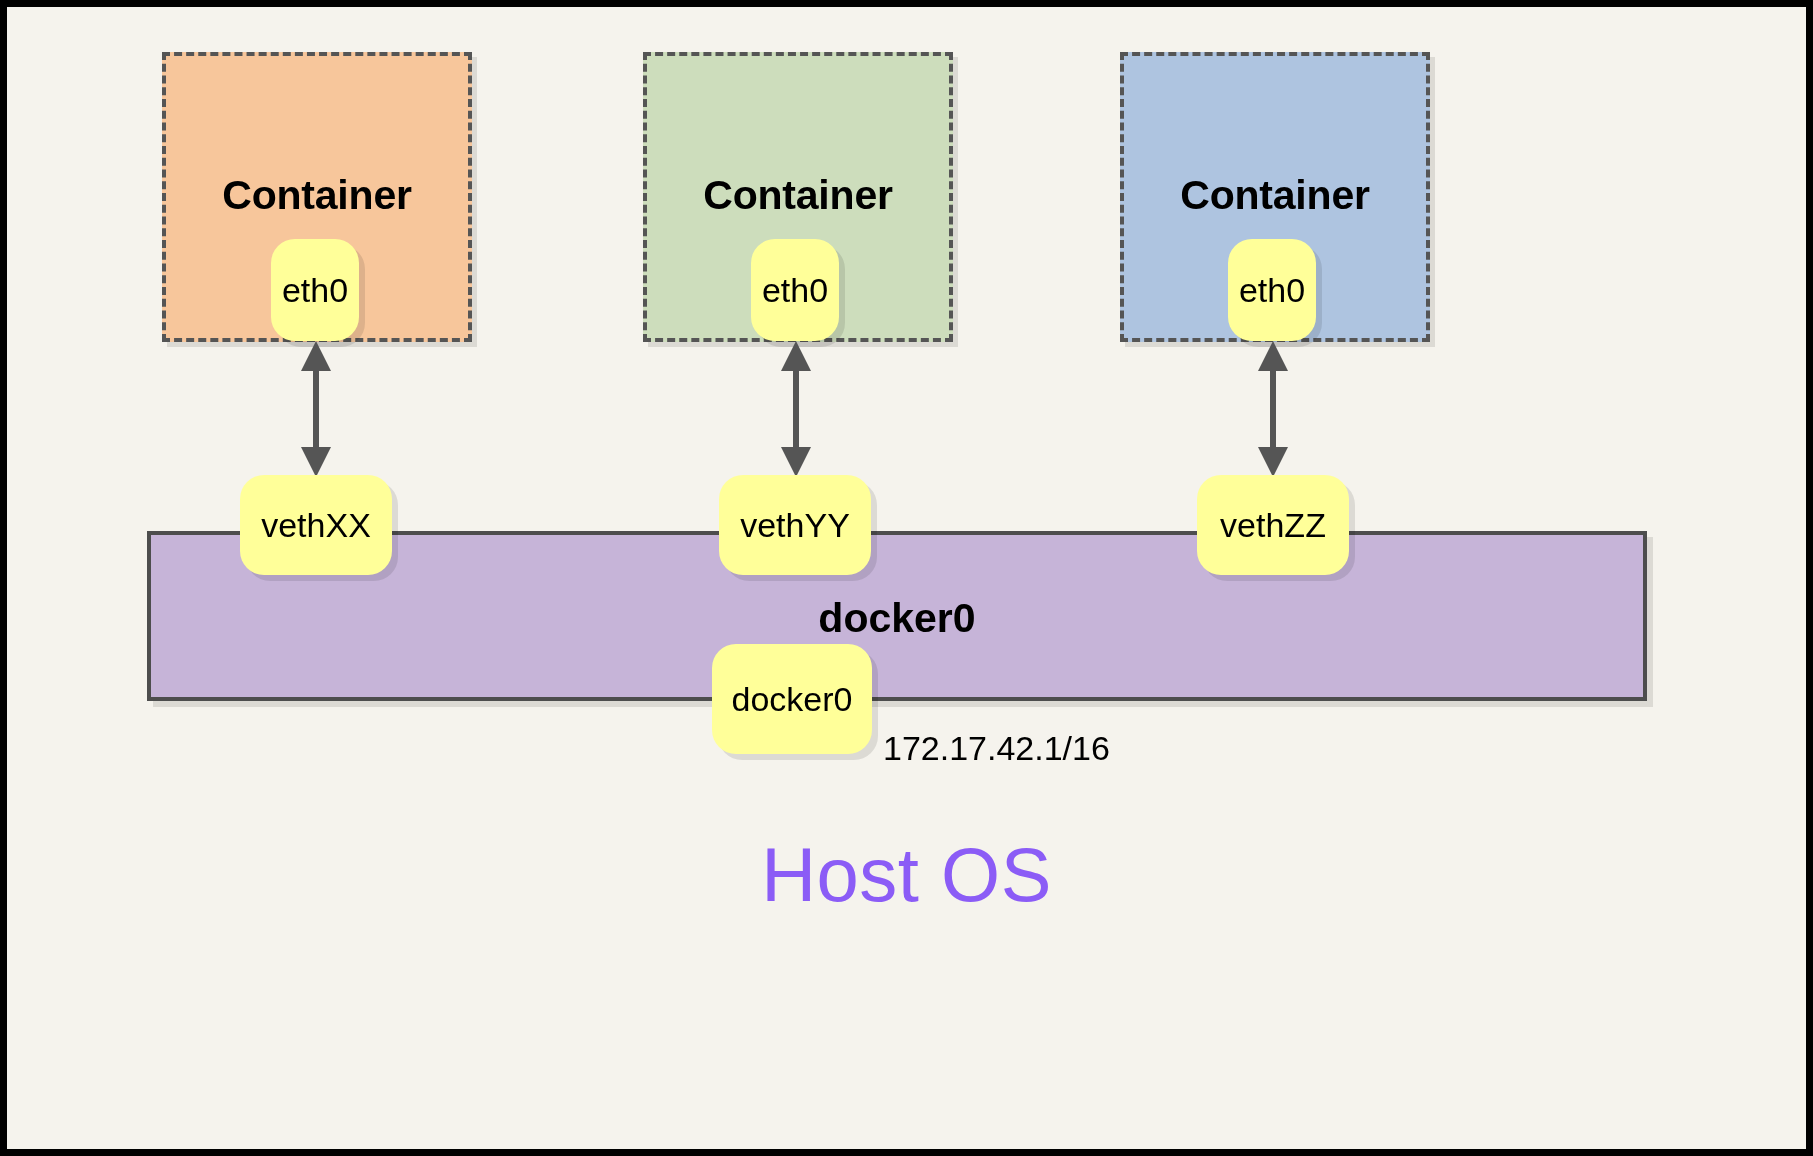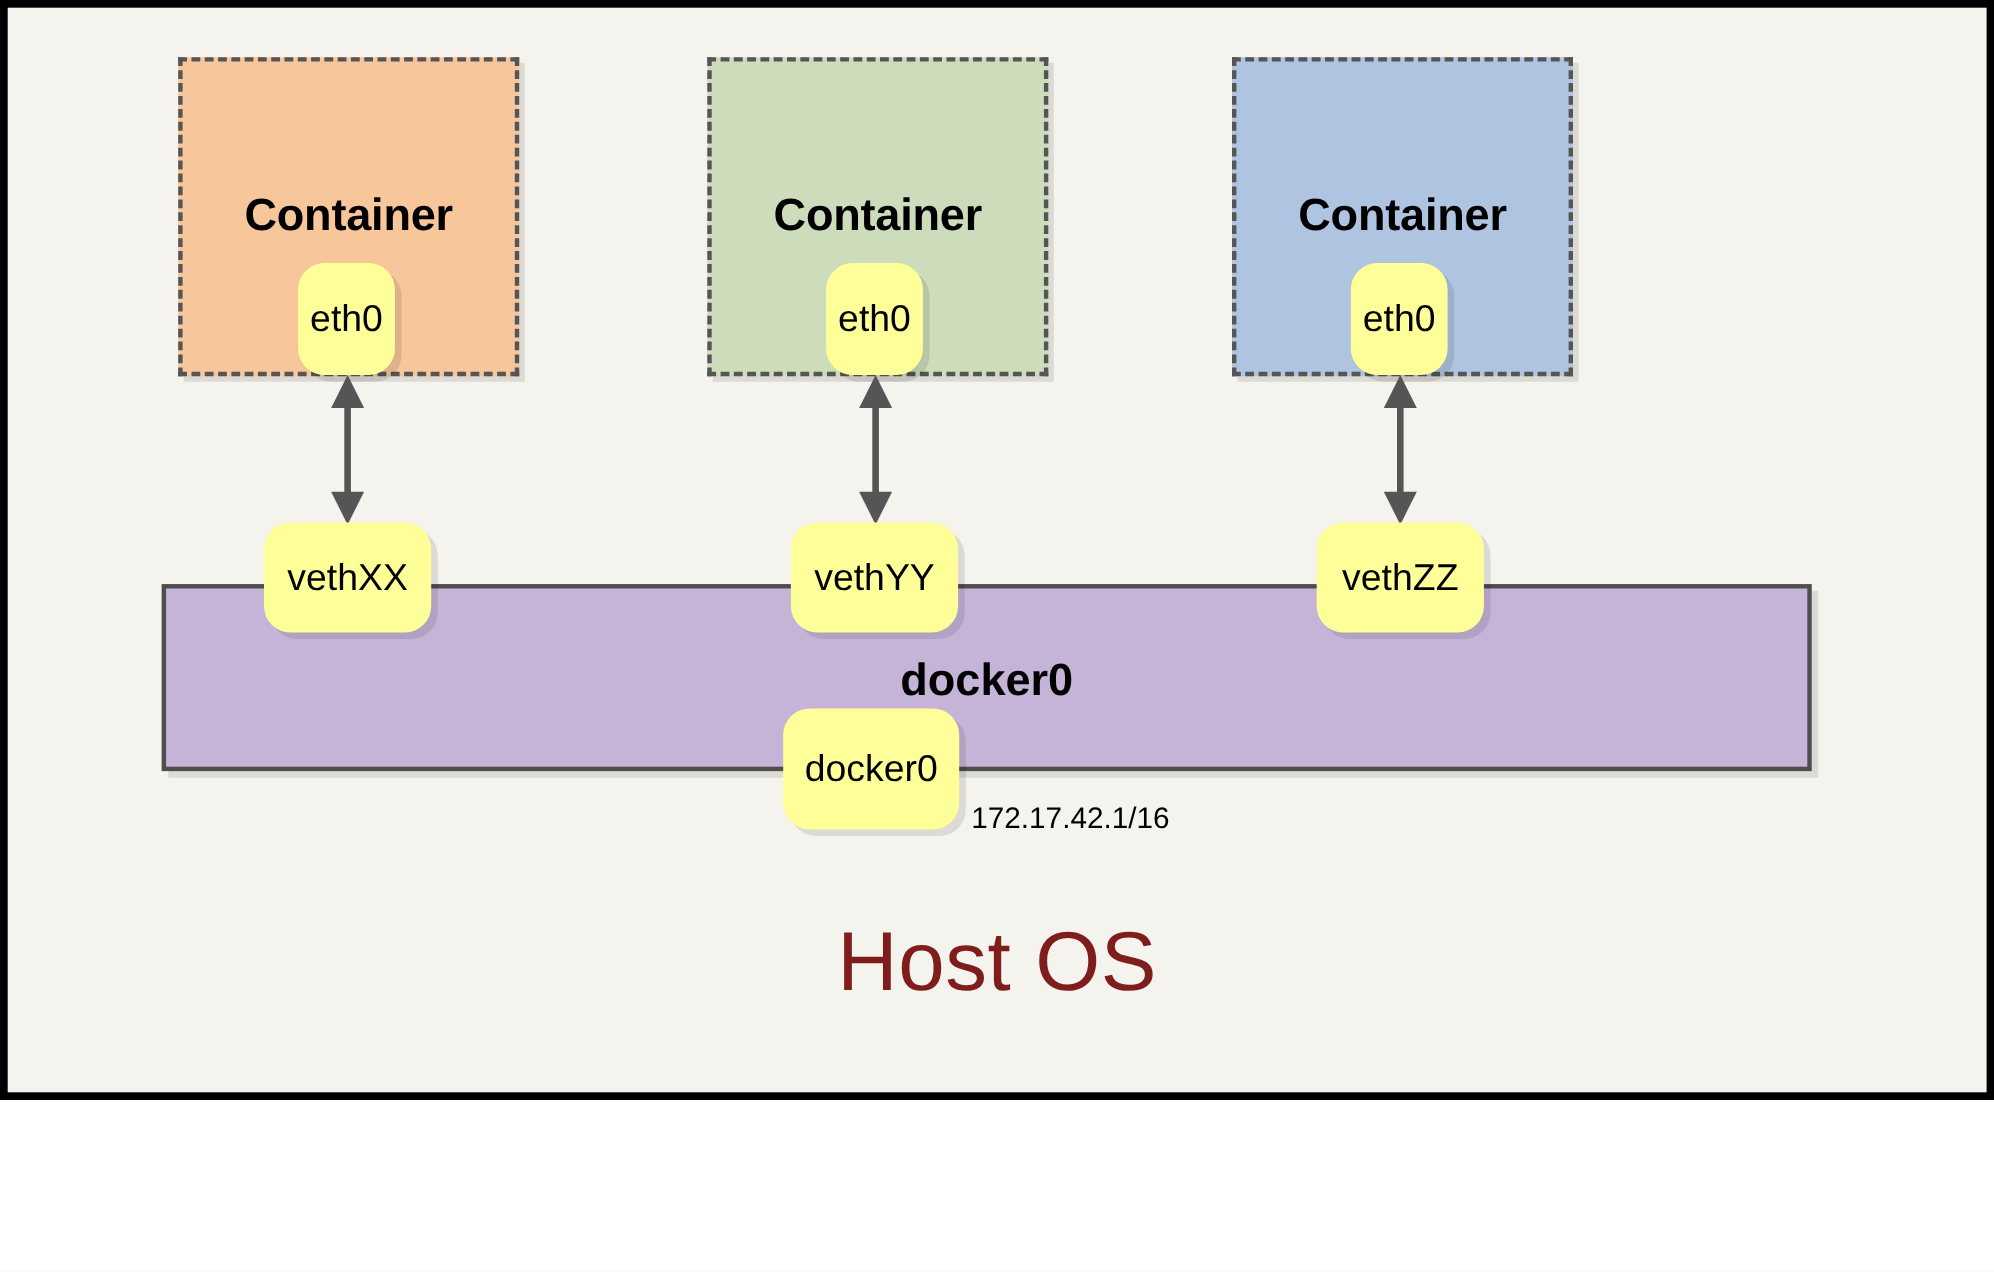--- a/index.html
+++ b/index.html
@@ -3,21 +3,21 @@
 <meta charset="utf-8">
 <style>
   html, body {
     margin: 0;
     padding: 0;
     background: #ffffff;
   }
   #canvas {
     position: relative;
     width: 1813px;
-    height: 1000px;
+    height: 1156px;
     background: #000000;
     box-sizing: border-box;
     padding: 7px;
     overflow: hidden;
     font-family: "Liberation Sans", sans-serif;
   }
   #stage {
     position: relative;
     width: 100%;
     height: 100%;
@@ -81,30 +81,30 @@
   .arrow {
     position: absolute;
   }
 
   
   .plain-text {
     position: absolute;
     color: #000000;
   }
   #ip-text {
-    font-size: 27px;
+    font-size: 34px;
     white-space: nowrap;
     text-align: center;
   }
   #host-os {
     left: 0;
     right: 0;
     text-align: center;
     font-size: 76px;
-    color: #7f1d1d;
+    color: #8b5cf6;
     letter-spacing: 0.5px;
   }
 </style>
 </head>
 <body>
 
 <div id="canvas">
   <div id="stage">
 
     <div class="container-box" style="left:155px; top:45px; width:310px; height:290px; background:#f7c69b;">

